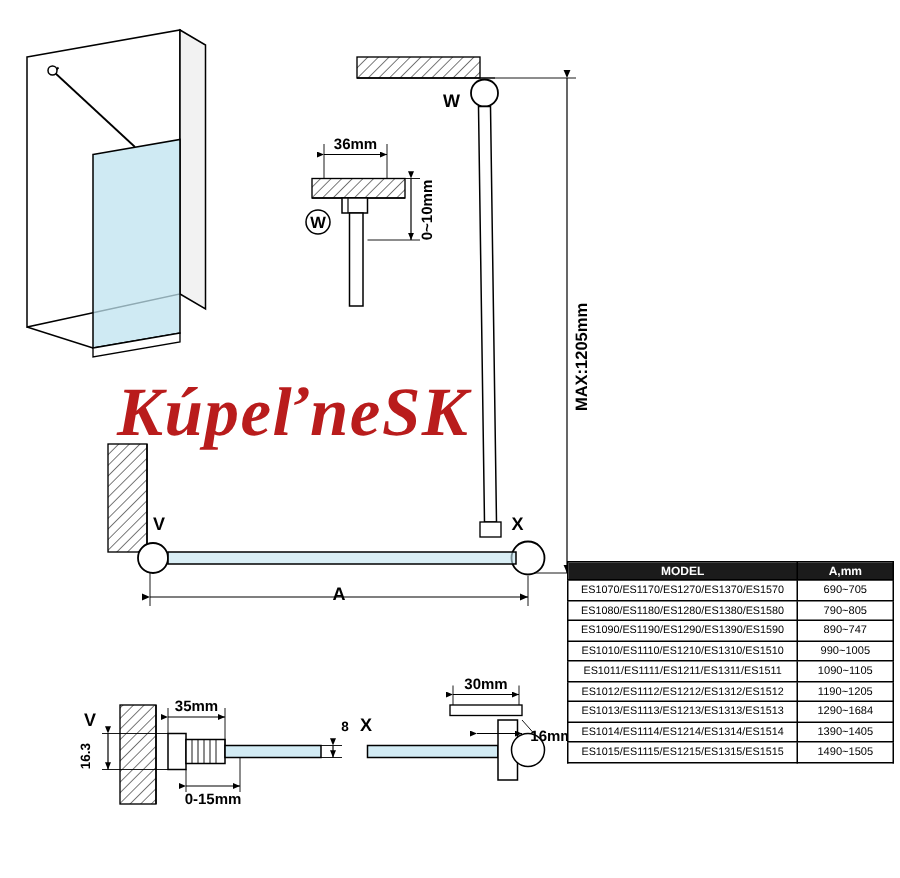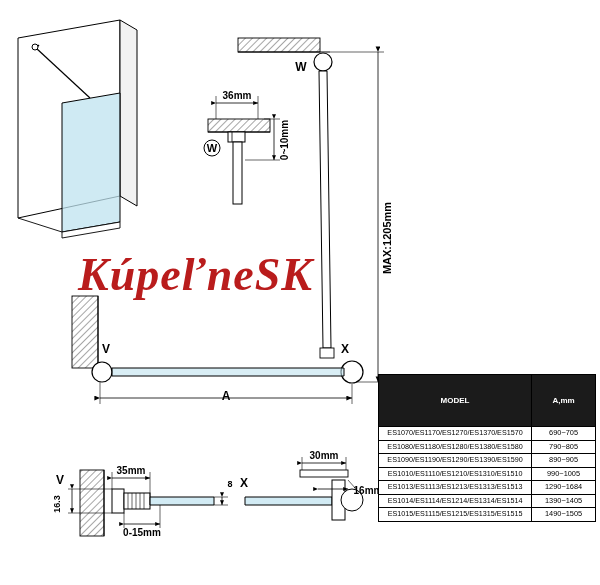--- a/index.html
+++ b/index.html
@@ -36,21 +36,21 @@
   }
   .tbl th,.tbl td{
     border:1px solid #000;
     padding:2px 1px;
     text-align:center;
     line-height:1.15;
     font-weight:normal;
   }
   .tbl thead th{
     background:#1b1b1b;color:#fff;font-weight:bold;font-size:8px;
-    padding:21px 1px;
+    padding:1px 1px;
   }
   .tbl td.model{width:152px;font-size:7.2px;}
   .tbl td.val{width:64px;font-size:7.4px;}
   text{font-family:"Liberation Sans", sans-serif;}
 </style>
 </head>
 <body>
 
 <div class="root">
 
@@ -235,27 +235,35 @@
         <tr>
           <td class="model">ES1070/ES1170/ES1270/ES1370/ES1570</td>
           <td class="val">690~705</td>
         </tr>
         <tr>
           <td class="model">ES1080/ES1180/ES1280/ES1380/ES1580</td>
           <td class="val">790~805</td>
         </tr>
         <tr>
           <td class="model">ES1090/ES1190/ES1290/ES1390/ES1590</td>
-          <td class="val">890~905</td>
+          <td class="val">890~747</td>
         </tr>
         <tr>
           <td class="model">ES1010/ES1110/ES1210/ES1310/ES1510</td>
           <td class="val">990~1005</td>
         </tr>
         <tr>
+          <td class="model">ES1011/ES1111/ES1211/ES1311/ES1511</td>
+          <td class="val">1090~1105</td>
+        </tr>
+        <tr>
+          <td class="model">ES1012/ES1112/ES1212/ES1312/ES1512</td>
+          <td class="val">1190~1205</td>
+        </tr>
+        <tr>
           <td class="model">ES1013/ES1113/ES1213/ES1313/ES1513</td>
           <td class="val">1290~1684</td>
         </tr>
         <tr>
           <td class="model">ES1014/ES1114/ES1214/ES1314/ES1514</td>
           <td class="val">1390~1405</td>
         </tr>
         <tr>
           <td class="model">ES1015/ES1115/ES1215/ES1315/ES1515</td>
           <td class="val">1490~1505</td>

